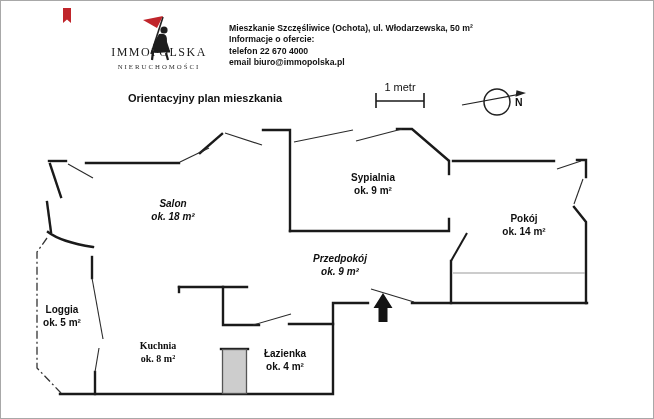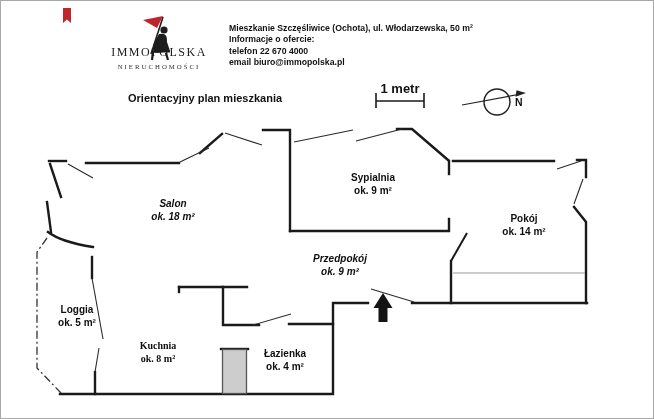--- a/index.html
+++ b/index.html
@@ -14,21 +14,21 @@
   .logo-title{
     position:absolute;left:0;top:38px;width:124px;text-align:center;
     font-family:"Liberation Serif",serif;font-size:12px;letter-spacing:1.5px;color:#1d1d1d;
   }
   .logo-sub{
     position:absolute;left:0;top:56px;width:124px;text-align:center;
     font-family:"Liberation Serif",serif;font-size:6.8px;letter-spacing:2px;color:#2e2e2e;
   }
   .header-info{position:absolute;left:228px;top:22px;font-weight:bold;font-size:8.7px;line-height:11.3px;}
   .caption{position:absolute;left:127px;top:91px;font-weight:bold;font-size:11px;}
-  .scale-label{position:absolute;left:374px;top:80px;width:50px;text-align:center;font-weight:bold;font-size:13px;}
+  .scale-label{position:absolute;left:374px;top:80px;width:50px;text-align:center;font-weight:normal;font-size:11px;}
   .north-label{position:absolute;left:514px;top:95px;font-weight:bold;font-size:10.5px;}
   .plan-svg{position:absolute;left:0;top:0;}
   .room-label{
     position:absolute;width:120px;text-align:center;
     font-weight:bold;font-size:10px;line-height:13px;color:#0e0e0e;
   }
 </style>
 </head>
 <body>
 
@@ -138,21 +138,21 @@
     <div>ok. 9 m²</div>
   </div>
   <div class="room-label" style="left:463px;top:211px;">
     <div>Pokój</div>
     <div>ok. 14 m²</div>
   </div>
   <div class="room-label" style="left:279px;top:251px;font-style:italic;">
     <div>Przedpokój</div>
     <div>ok. 9 m²</div>
   </div>
-  <div class="room-label" style="left:16px;top:302px;">
+  <div class="room-label" style="left:1px;top:302px;">
     <div>Loggia</div>
     <div>ok. 5 m²</div>
   </div>
   <div class="room-label" style="left:97px;top:338px;font-family:Liberation Serif, serif;">
     <div>Kuchnia</div>
     <div>ok. 8 m²</div>
   </div>
   <div class="room-label" style="left:224px;top:346px;">
     <div>Łazienka</div>
     <div>ok. 4 m²</div>

